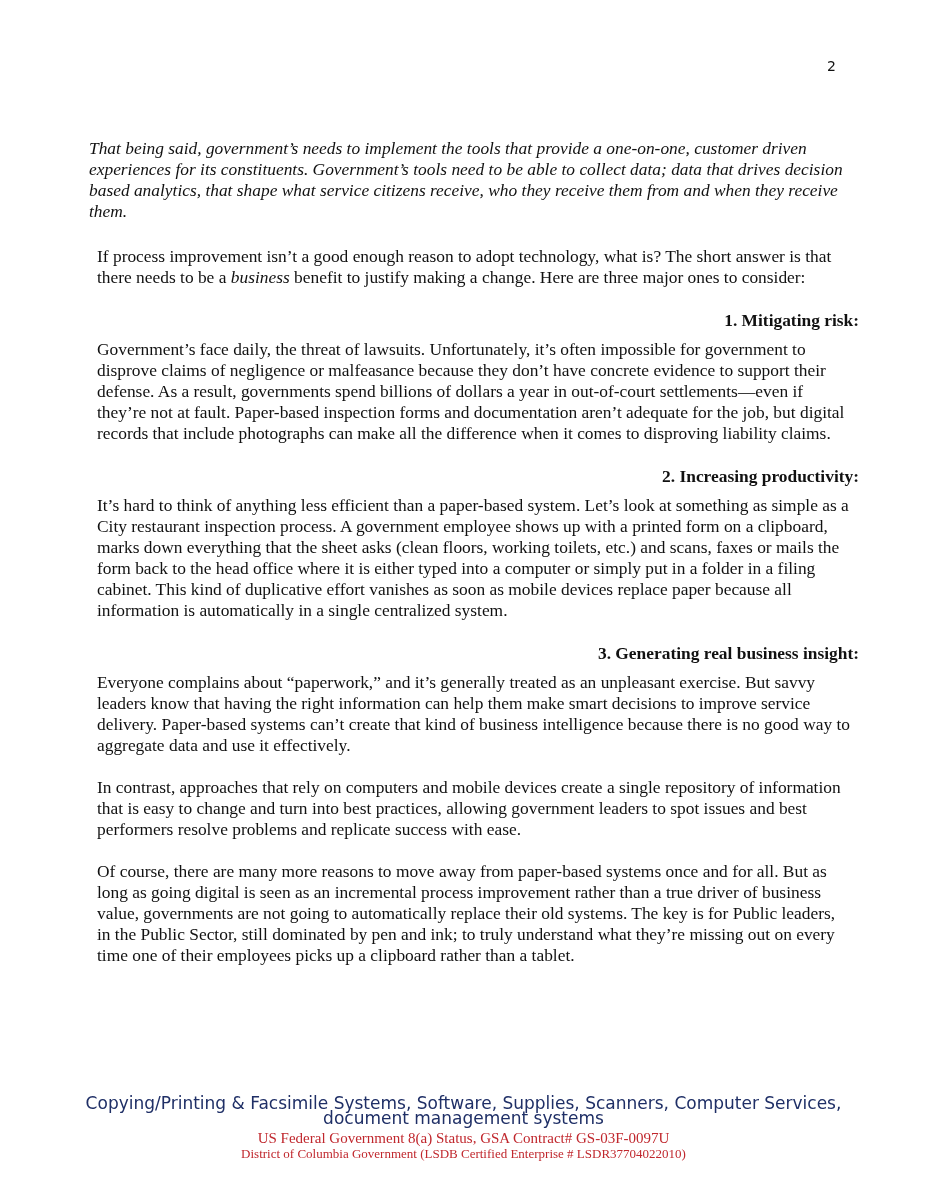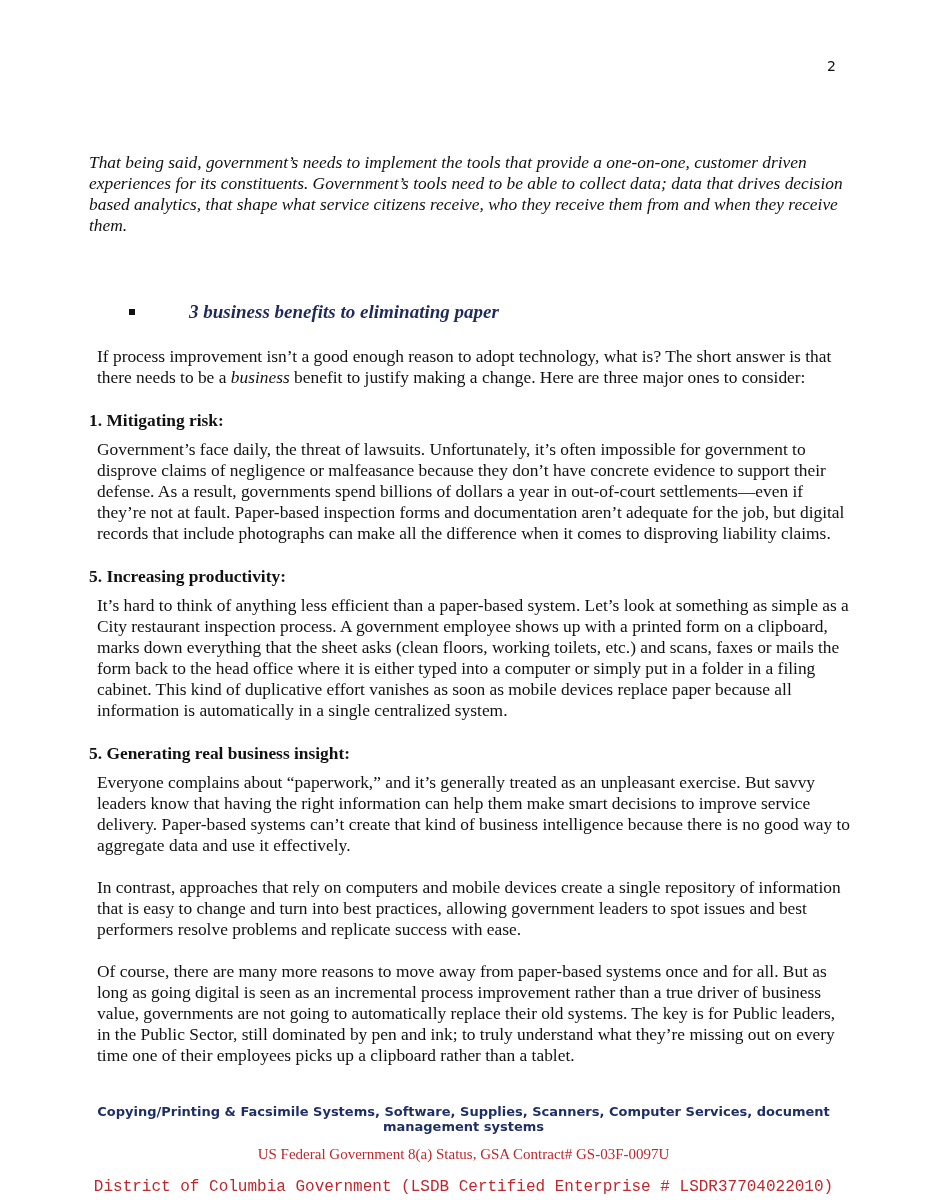--- a/index.html
+++ b/index.html
@@ -1,62 +1,58 @@
 <!DOCTYPE html>
 <html><head>
 <meta charset="utf-8">
 <style>
   html, body { margin: 0; padding: 0; background: #ffffff; }
   body { width: 927px; height: 1200px; position: relative; overflow: hidden; color: #111; }
   .page-num { position: absolute; top: 58px; left: 0; width: 836px; text-align: right;
     font-family: "DejaVu Sans", sans-serif; font-size: 14px; color: #111; }
-  .content { position: absolute; left: 89px; top: 152px; width: 770px;
+  .content { position: absolute; left: 89px; top: 138px; width: 770px;
     font-family: "Liberation Serif", serif; font-size: 17.4px; line-height: 21px; }
   .intro { font-style: italic; margin: 0; }
   .heading { display: flex; align-items: center; margin: 65px 0 0 0; }
   .bullet { width: 6px; height: 6px; background: #111; margin-left: 40px; margin-right: 54px; }
   .heading-text { font-style: italic; font-weight: bold; color: #1f2a5c; font-size: 19px; }
   p { margin: 8px; }
   .lead { margin-top: 24px; }
   .section { margin-top: 22px; }
-  .section-title { font-weight: bold; }
+  .section-title { font-weight: bold; text-align: right; }
   .para { margin-top: 21px; }
   .footer { position: absolute; left: 0; top: 1092px; width: 927px; text-align: center; }
-  .footer-line1 { font-family: "DejaVu Sans", sans-serif; font-weight: bold; color: #1f2f66;
-    font-size: 13px; line-height: 15px; width: 760px; margin: 12px auto; }
+  .footer-line1 { font-family: "DejaVu Sans", sans-serif; font-weight: normal; color: #1f2f66;
+    font-size: 17px; line-height: 15px; width: 760px; margin: 4px auto; }
   .footer-line2 { font-family: "Liberation Serif", serif; color: #c0272d; font-size: 15px; line-height: 16px; }
-  .footer-line3 { font-family: Liberation Mono, monospace; color: #c0272d; font-size: 16px; line-height: 16px; margin-top: 17px; }
+  .footer-line3 { font-family: Liberation Serif, serif; color: #c0272d; font-size: 13px; line-height: 16px; }
 </style>
 </head>
 <body>
 
 <div class="page-num">2</div>
 
 <div class="content">
   <p class="intro">That being said, government’s needs to implement the tools that provide a one-on-one, customer driven experiences for its constituents. Government’s tools need to be able to collect data; data that drives decision based analytics, that shape what service citizens receive, who they receive them from and when they receive them.</p>
 
-  <div class="heading">
-    <span class="bullet"></span>
-    <span class="heading-text">3 business benefits to eliminating paper</span>
-  </div>
 
   <p class="lead"><span>If process improvement isn’t a good enough reason to adopt technology, what is? The short answer is that there needs to be a </span><em>business</em><span> benefit to justify making a change. Here are three major ones to consider:</span></p>
 
   <div class="section">
     <div class="section-title">1. Mitigating risk:</div>
     <p>Government’s face daily, the threat of lawsuits.  Unfortunately, it’s often impossible for government to disprove claims of negligence or malfeasance because they don’t have concrete evidence to support their defense. As a result, governments spend billions of dollars a year in out-of-court settlements—even if they’re not at fault. Paper-based inspection forms and documentation aren’t adequate for the job, but digital records that include photographs can make all the difference when it comes to disproving liability claims.</p>
   </div>
 
   <div class="section">
-    <div class="section-title">5. Increasing productivity:</div>
+    <div class="section-title">2. Increasing productivity:</div>
     <p>It’s hard to think of anything less efficient than a paper-based system. Let’s look at something as simple as a City restaurant inspection process. A government employee shows up with a printed form on a clipboard, marks down everything that the sheet asks (clean floors, working toilets, etc.) and scans, faxes or mails the form back to the head office where it is either typed into a computer or simply put in a folder in a filing cabinet. This kind of duplicative effort vanishes as soon as mobile devices replace paper because all information is automatically in a single centralized system.</p>
   </div>
 
   <div class="section">
-    <div class="section-title">5. Generating real business insight:</div>
+    <div class="section-title">3. Generating real business insight:</div>
     <p>Everyone complains about “paperwork,” and it’s generally treated as an unpleasant exercise. But savvy leaders know that having the right information can help them make smart decisions to improve service delivery. Paper-based systems can’t create that kind of business intelligence because there is no good way to aggregate data and use it effectively.</p>
   </div>
 
   <p class="para">In contrast, approaches that rely on computers and mobile devices create a single repository of information that is easy to change and turn into best practices, allowing government leaders to spot issues and best performers resolve problems and replicate success with ease.</p>
   <p class="para">Of course, there are many more reasons to move away from paper-based systems once and for all. But as long as going digital is seen as an incremental process improvement rather than a true driver of business value, governments are not going to automatically replace their old systems. The key is for Public leaders, in the Public Sector, still dominated by pen and ink; to truly understand what they’re missing out on every time one of their employees picks up a clipboard rather than a tablet.</p>
 </div>
 
 <div class="footer">
   <div class="footer-line1">Copying/Printing &amp; Facsimile Systems, Software, Supplies, Scanners, Computer Services, document management systems</div>
   <div class="footer-line2">US Federal Government 8(a) Status, GSA Contract# GS-03F-0097U</div>

